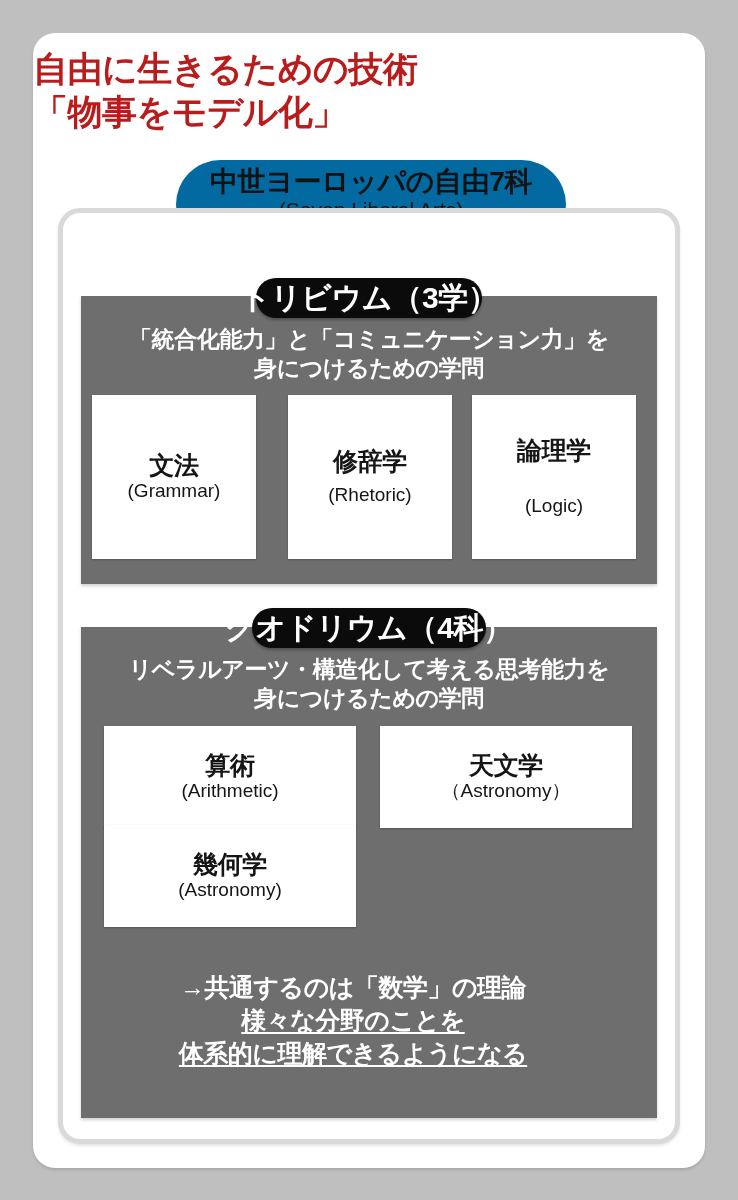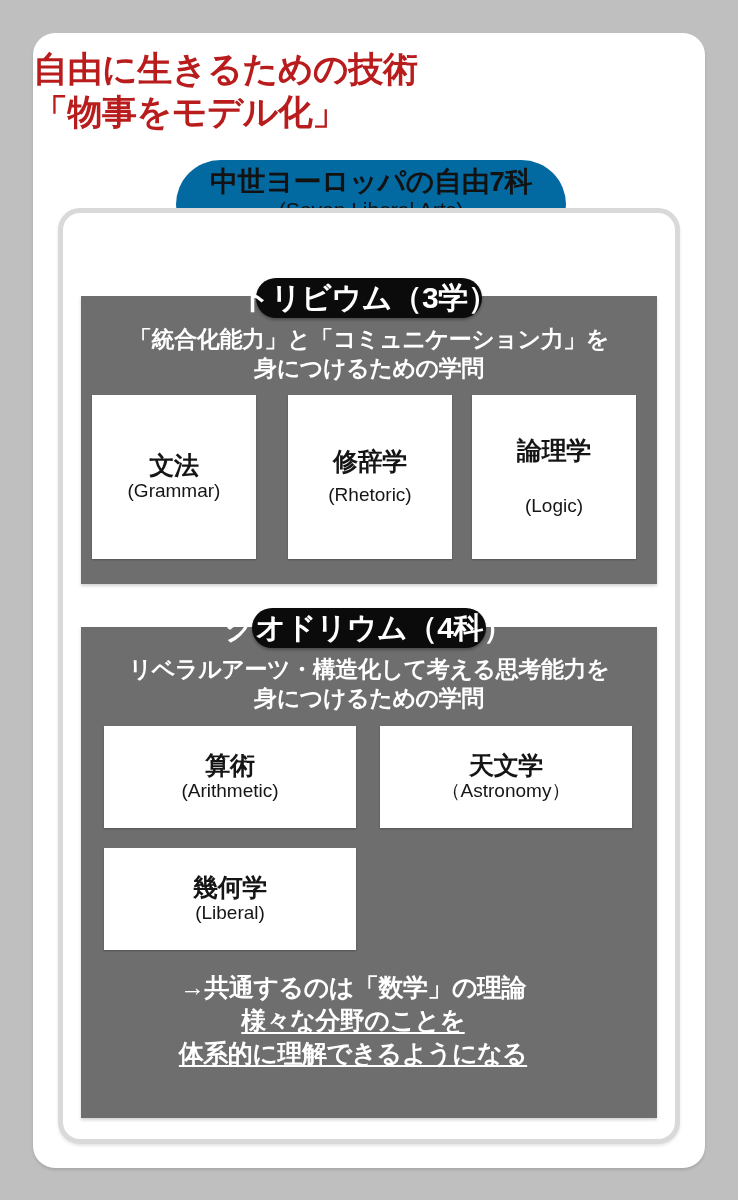--- a/index.html
+++ b/index.html
@@ -169,21 +169,21 @@
   
   .t-card { top: 395px; width: 164px; height: 164px; }
   .t-card-1 { left: 92px; }
   .t-card-2 { left: 288px; gap: 8px; }
   .t-card-3 { left: 472px; gap: 30px; }
 
   
   .q-card { width: 252px; height: 102px; }
   .q-card-1 { left: 104px; top: 726px; }
   .q-card-2 { left: 380px; top: 726px; }
-  .q-card-3 { left: 104px; top: 848px; }
+  .q-card-3 { left: 104px; top: 825px; }
   .q-card-4 { left: 380px; top: 848px; }
 
   
   .conclusion {
     position: absolute;
     left: 81px;
     top: 971px;
     width: 544px;
     text-align: center;
     color: #ffffff;
@@ -256,21 +256,21 @@
   <div class="card q-card q-card-1">
     <span class="jp">算術</span>
     <span class="en">(Arithmetic)</span>
   </div>
   <div class="card q-card q-card-2">
     <span class="jp">天文学</span>
     <span class="en">（Astronomy）</span>
   </div>
   <div class="card q-card q-card-3">
     <span class="jp">幾何学</span>
-    <span class="en">(Liberal)</span>
+    <span class="en">(Astronomy)</span>
   </div>
 
   <div class="conclusion">
     <span class="line"><span>→共通するのは「数学」の理論</span></span>
     <span class="line ul"><span>様々な分野のことを</span></span>
     <span class="line ul"><span>体系的に理解できるようになる</span></span>
   </div>
 
 </div>
 

